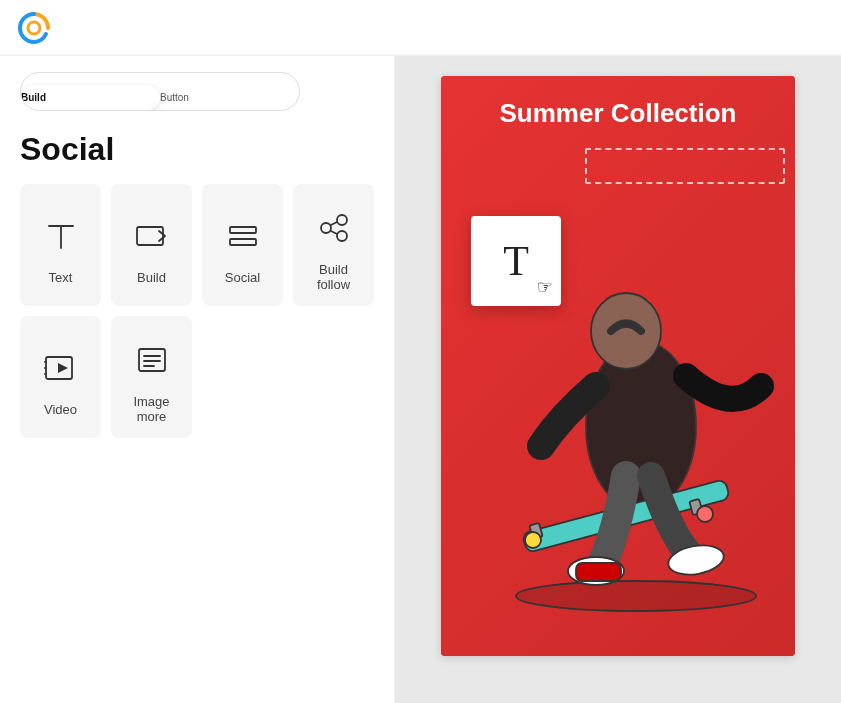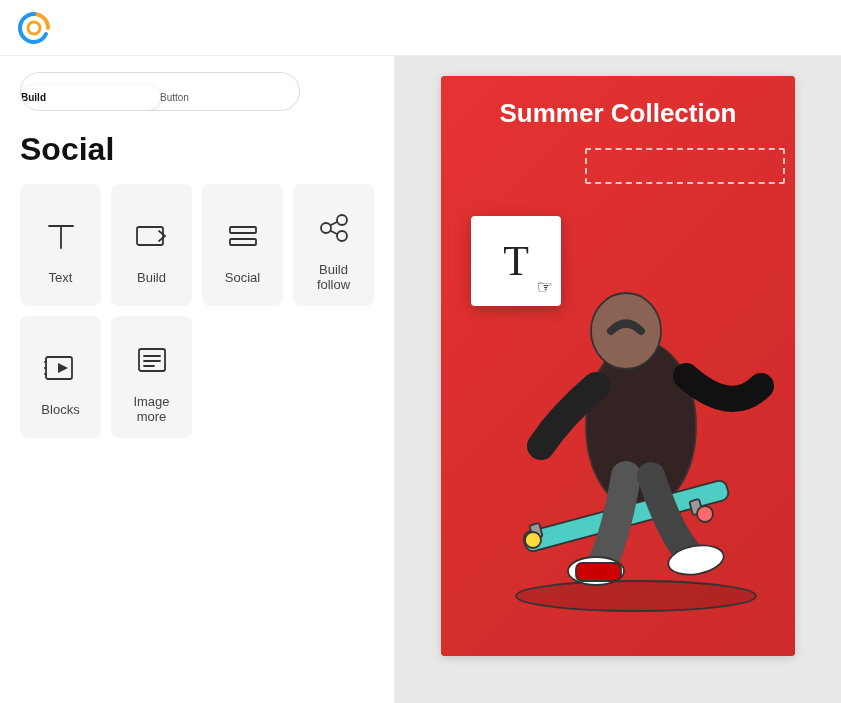--- a/index.html
+++ b/index.html
@@ -291,21 +291,21 @@
       <div class="block-item">
         <div class="block-icon">
           <svg width="40" height="40" viewBox="0 0 40 40">
             <rect x="5" y="9" width="26" height="22" rx="2"></rect>
             <polygon points="17,15 17,25 27,20" fill="#333" stroke="none"></polygon>
             <line x1="4" y1="14" x2="5" y2="14"></line>
             <line x1="4" y1="20" x2="5" y2="20"></line>
             <line x1="4" y1="26" x2="5" y2="26"></line>
           </svg>
         </div>
-        <span class="block-label">Blocks</span>
+        <span class="block-label">Video</span>
       </div>
 
       <div class="block-item">
         <div class="block-icon">
           <svg width="40" height="40" viewBox="0 0 40 40">
             <rect x="7" y="9" width="26" height="22" rx="2"></rect>
             <line x1="12" y1="16" x2="28" y2="16"></line>
             <line x1="12" y1="21" x2="28" y2="21"></line>
             <line x1="12" y1="26" x2="22" y2="26"></line>
           </svg>

